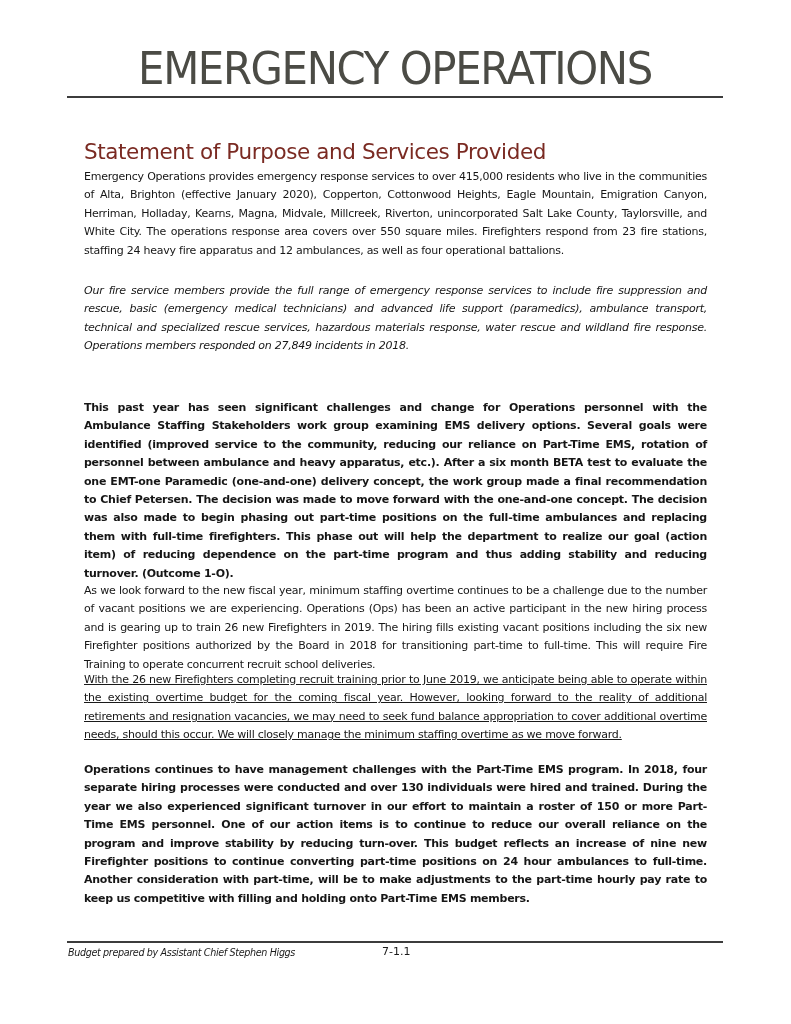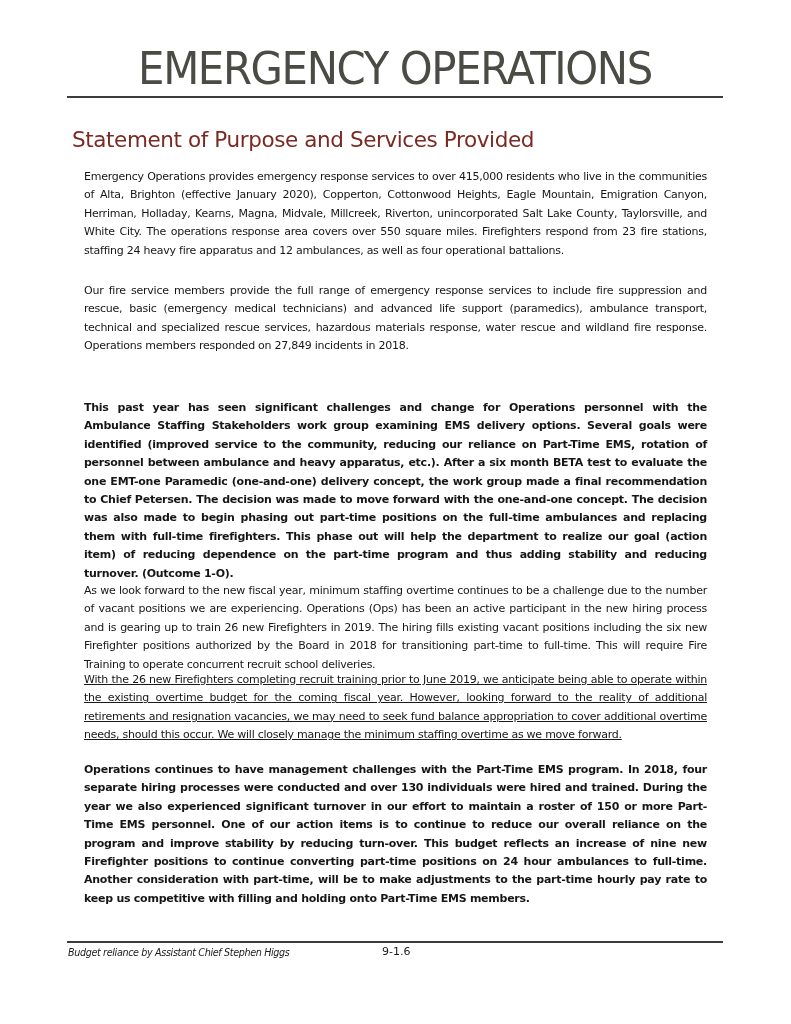--- a/index.html
+++ b/index.html
@@ -51,36 +51,36 @@
       position: absolute;
       left: 68px;
       width: 655px;
     }
     h2.section-heading {
       font-family: "DejaVu Sans", sans-serif;
       font-weight: normal;
       font-size: 21.5px;
       line-height: 26px;
       color: #7a2a22;
-      margin: 4px;
+      margin: 16px;
       letter-spacing: -0.4px;
       white-space: nowrap;
     }
     p.body-text {
       margin: 16px;
       font-family: "DejaVu Sans", sans-serif;
       font-size: 11px;
       line-height: 18.4px;
       letter-spacing: -0.25px;
       text-align: justify;
       color: #161616;
     }
     #sec1-heading { position: absolute; top: 123px; }
     #sec1-p1 { position: absolute; top: 152px; }
-    #sec1-p2 { position: absolute; top: 266px; }
+    #sec1-p2 { position: absolute; top: 266px; font-style: italic; }
     #sec2-heading { position: absolute; top: 365px; }
     #sec2-p1 { position: absolute; top: 383px; font-weight: bold; }
     #sec2-p2 { position: absolute; top: 566px; }
     #sec2-p3 { position: absolute; top: 655px; text-decoration: underline; }
     #sec2-p4 { position: absolute; top: 745px; font-weight: bold; }
 
     .footer-left {
       position: absolute;
       left: 68px;
       top: 947px;
@@ -124,16 +124,16 @@
     <p class="body-text">As we look forward to the new fiscal year, minimum staffing overtime continues to be a challenge due to the number of vacant positions we are experiencing. Operations (Ops) has been an active participant in the new hiring process and is gearing up to train 26 new Firefighters in 2019. The hiring fills existing vacant positions including the six new Firefighter positions authorized by the Board in 2018 for transitioning part-time to full-time. This will require Fire Training to operate concurrent recruit school deliveries.</p>
   </div>
   <div class="content" id="sec2-p3">
     <p class="body-text">With the 26 new Firefighters completing recruit training prior to June 2019, we anticipate being able to operate within the existing overtime budget for the coming fiscal year. However, looking forward to the reality of additional retirements and resignation vacancies, we may need to seek fund balance appropriation to cover additional overtime needs, should this occur. We will closely manage the minimum staffing overtime as we move forward.</p>
   </div>
   <div class="content" id="sec2-p4">
     <p class="body-text">Operations continues to have management challenges with the Part-Time EMS program. In 2018, four separate hiring processes were conducted and over 130 individuals were hired and trained. During the year we also experienced significant turnover in our effort to maintain a roster of 150 or more Part-Time EMS personnel. One of our action items is to continue to reduce our overall reliance on the program and improve stability by reducing turn-over. This budget reflects an increase of nine new Firefighter positions to continue converting part-time positions on 24 hour ambulances to full-time. Another consideration with part-time, will be to make adjustments to the part-time hourly pay rate to keep us competitive with filling and holding onto Part-Time EMS members.</p>
   </div>
 
   <div class="rule bottom"></div>
-  <div class="footer-left">Budget reliance by Assistant Chief Stephen Higgs</div>
-  <div class="footer-page">9-1.6</div>
+  <div class="footer-left">Budget prepared by Assistant Chief Stephen Higgs</div>
+  <div class="footer-page">7-1.1</div>
 
 </div>
 
 </body></html>

